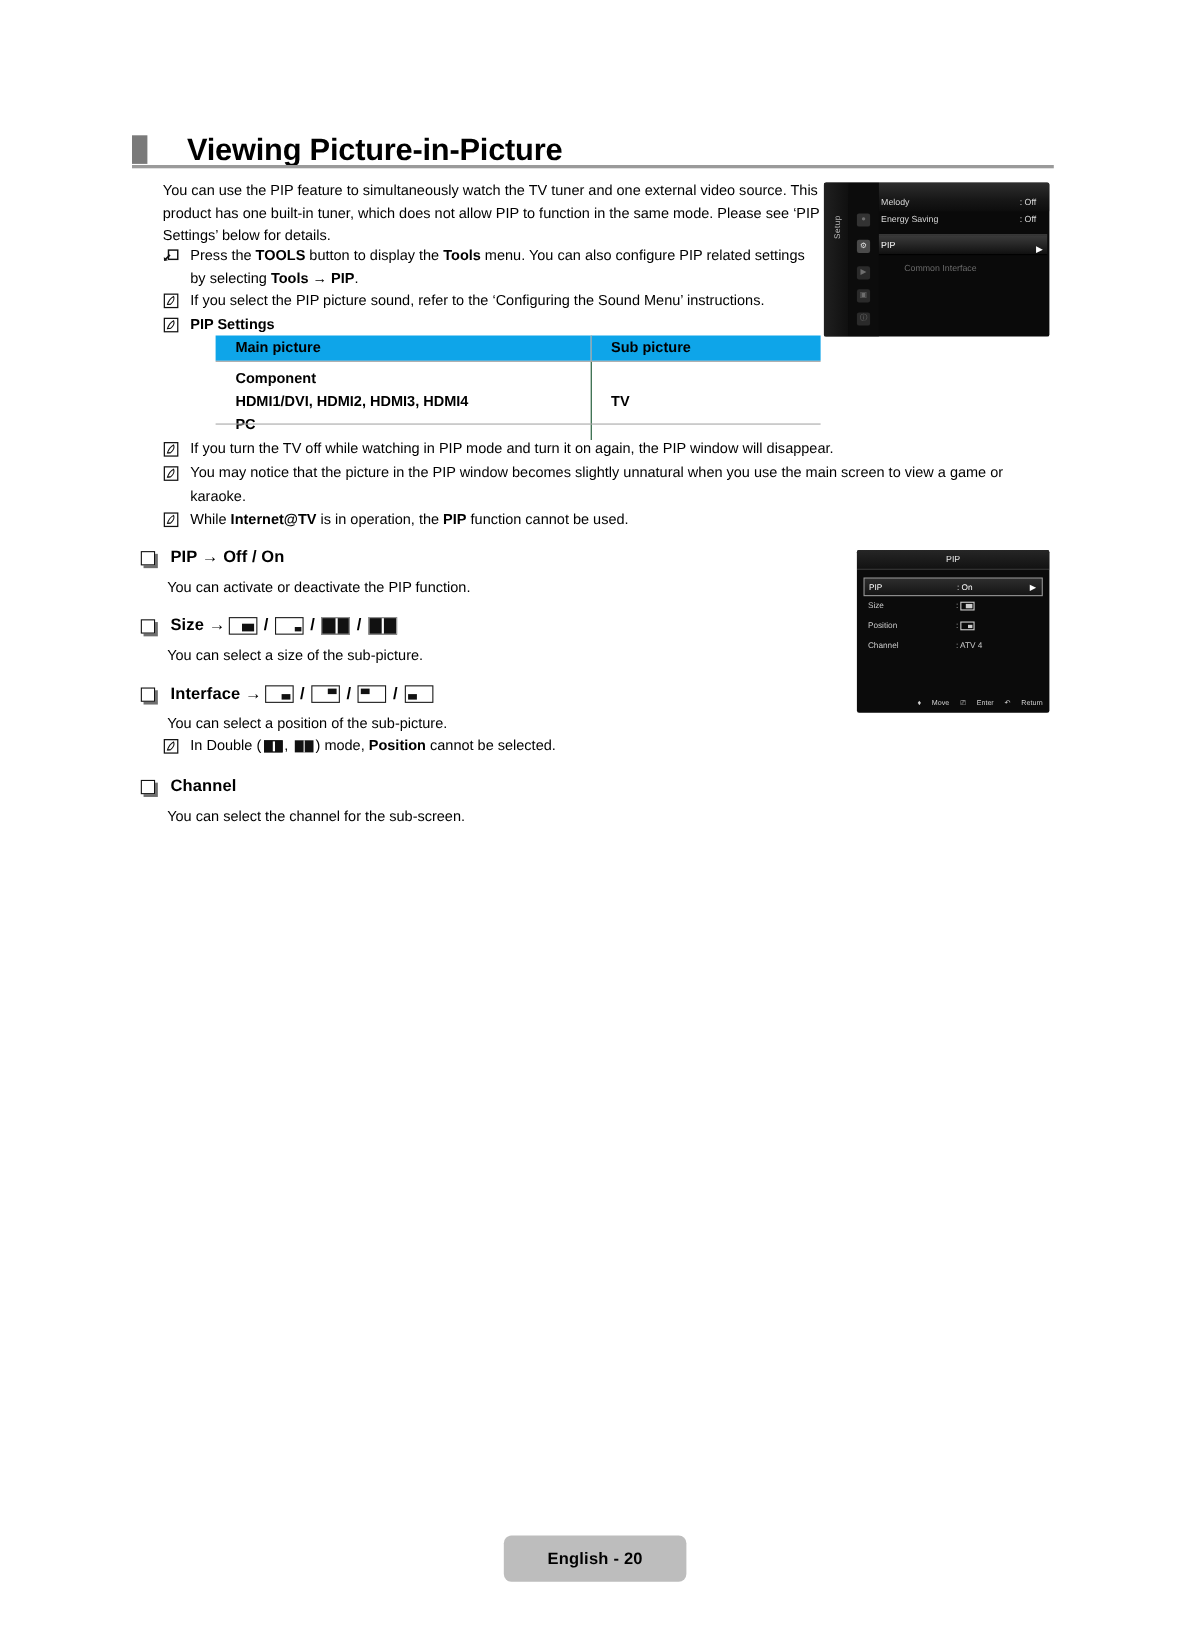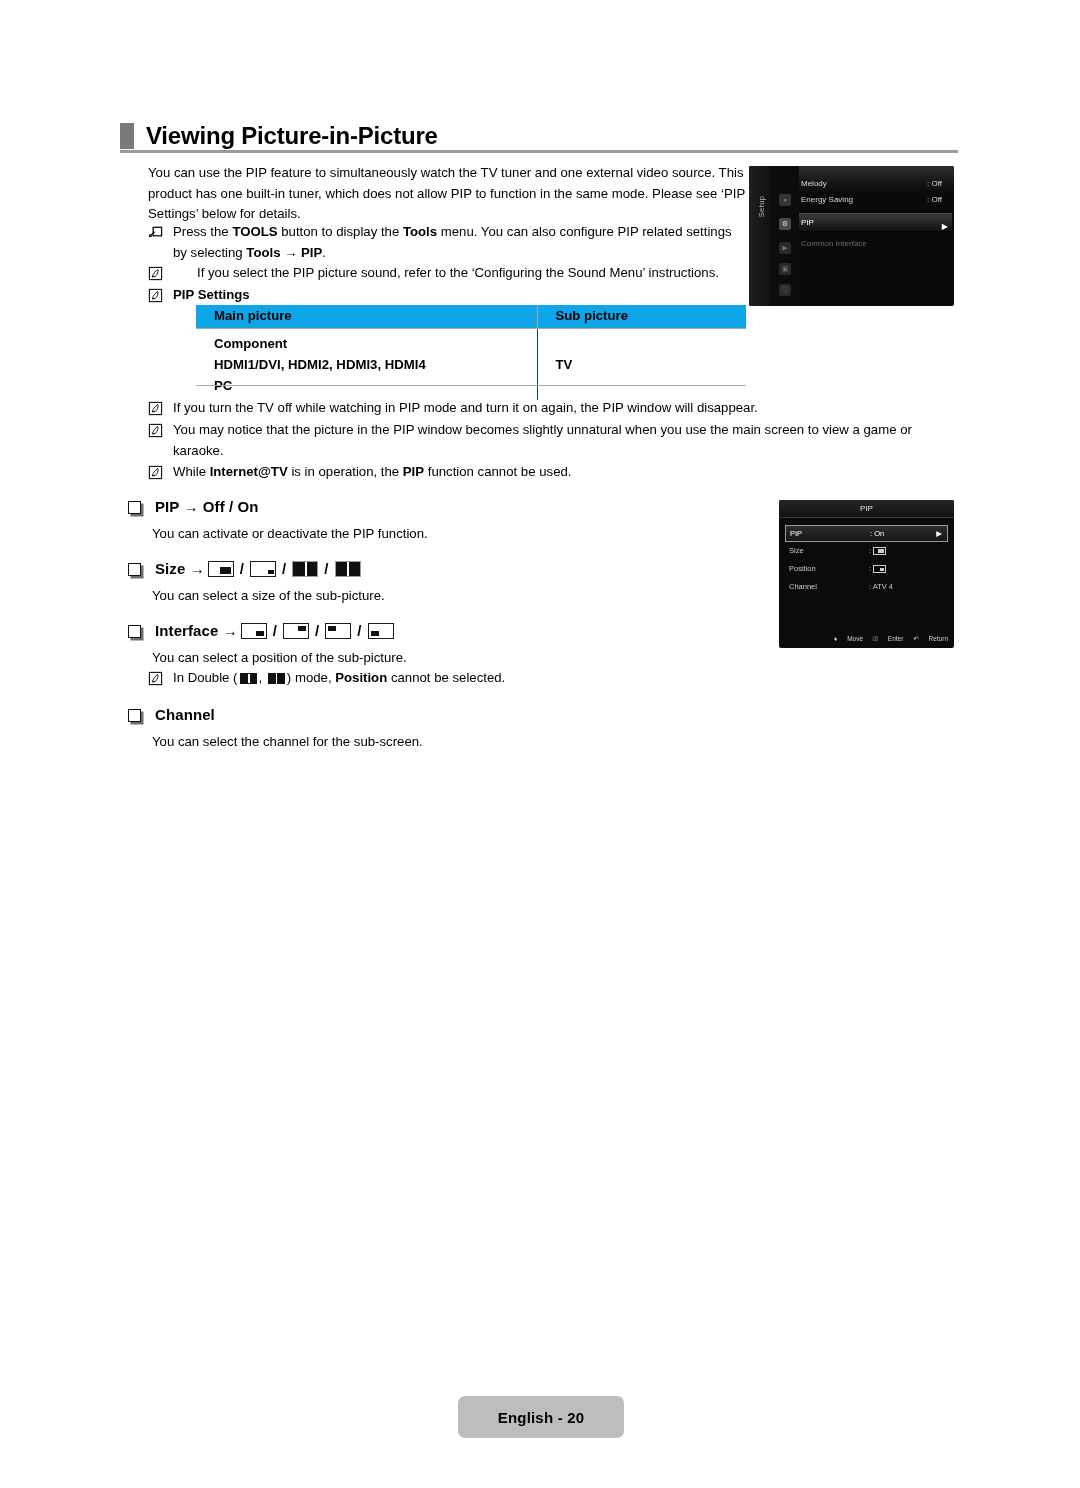--- a/index.html
+++ b/index.html
@@ -33,24 +33,25 @@
     align-items: center;
   }
   .title-block {
     width: 14px;
     height: 26px;
     background: #7a7a7a;
     margin-right: 12px;
     flex: none;
   }
   .title-text {
-    font-size: 24px;
+    font-size: 28px;
     font-weight: bold;
     letter-spacing: -0.2px;
     line-height: 22px;
+    margin-left: 24px;
   }
   .title-rule {
     position: absolute;
     left: 120px;
     top: 150px;
     width: 838px;
     height: 3px;
     background: #9a9a9a;
   }
 
@@ -259,21 +260,21 @@
     position: absolute;
     left: 50px;
     right: 4px;
     height: 15px;
     color: #d8d8d8;
     font-size: 8px;
     line-height: 15px;
   }
   .tv-row .lbl { position: absolute; left: 2px; }
   .tv-row .val { position: absolute; left: 128px; }
-  .tv-row.dim { color: #6a6a6a; }
+  .tv-row.dim { color: #6a6a6a; margin-left: 21px; }
   .tv-row.sel {
     left: 50px; right: 2px;
     background: linear-gradient(180deg,#3b3b3b 0%, #262626 50%, #101010 100%);
     border-top: 1px solid #4a4a4a;
     border-bottom: 1px solid #000;
     color: #ffffff;
     height: 17px;
     line-height: 17px;
   }
   .tv-row.sel .caret { position: absolute; right: 4px; top: 4px; }
@@ -360,21 +361,21 @@
     <span class="icon-tools">
       <svg viewBox="0 0 16 16" width="15" height="15">
         <rect x="5.5" y="2.5" width="9" height="9" fill="none" stroke="#111" stroke-width="1.4"></rect>
         <path d="M1.5 12.5 L7 7.2" stroke="#111" stroke-width="1.6" fill="none"></path>
         <path d="M1.2 12.9 L1.0 9.2 L4.8 12.6 Z" fill="#111"></path>
       </svg>
     </span>
     <span class="ntext">Press the <b>TOOLS</b> button to display the <b>Tools</b> menu. You can also configure PIP related settings by selecting <b>Tools → PIP</b>.</span>
   </div>
 
-  <div class="note" style="left:148px; top:263px; width:600px;gap:24px;">
+  <div class="note" style="left:148px; top:263px; width:600px;">
     <span class="icon-note">
       <svg viewBox="0 0 16 16" width="15" height="15">
         <rect x="1.5" y="1.5" width="13" height="13" fill="none" stroke="#111" stroke-width="1.2"></rect>
         <path d="M4.5 11.5 C5.5 8.5 7.5 5.5 10.5 3.8 C11.3 5.8 10.2 9 7.6 11.2 Z" fill="none" stroke="#111" stroke-width="1"></path>
         <path d="M4.5 11.5 L7.6 11.2" stroke="#111" stroke-width="0.9"></path>
       </svg>
     </span>
     <span class="ntext">If you select the PIP picture sound, refer to the ‘Configuring the Sound Menu’ instructions.</span>
   </div>
 

